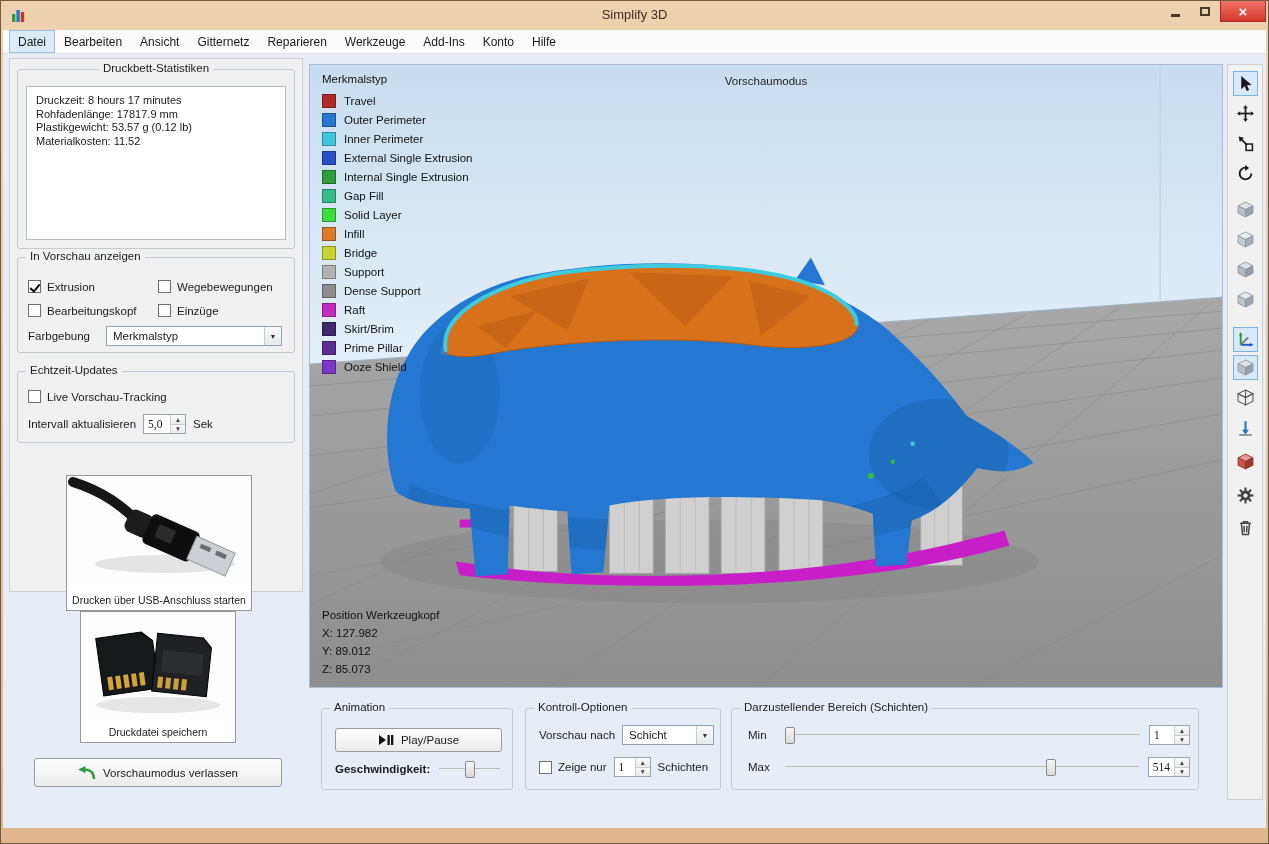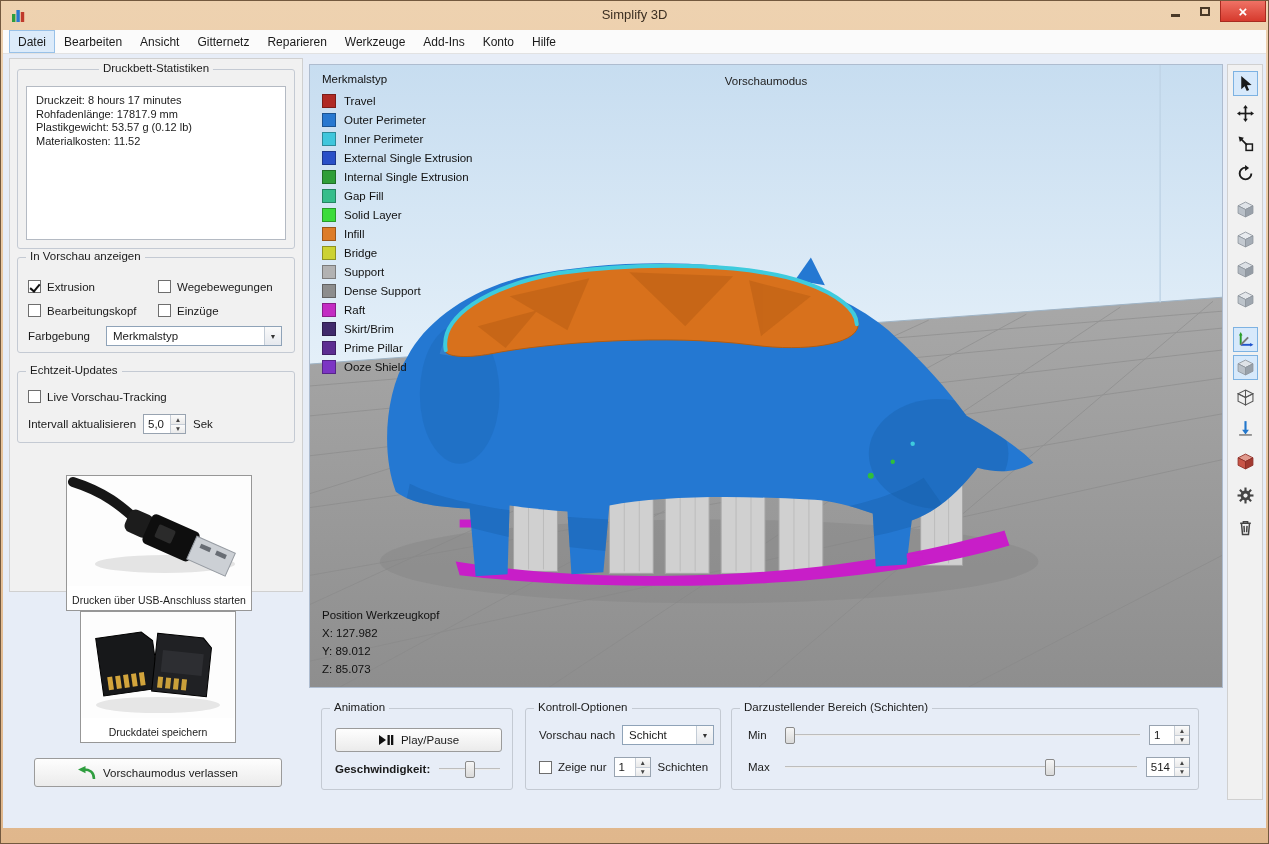--- a/index.html
+++ b/index.html
@@ -44,21 +44,21 @@
   .cbbox { width:13px; height:13px; background:#fff; border:1px solid #6e6e6e; position:relative; flex:none; }
   .cbbox.checked::after { content:""; position:absolute; left:3px; top:0.5px; width:4px; height:8px;
     border:solid #111; border-width:0 2px 2px 0; transform:rotate(40deg); }
 
   .combo { display:flex; align-items:stretch; background:#fff; border:1px solid #8fa3b8; height:20px; font-size:11.5px; }
   .combo-val { flex:1; display:flex; align-items:center; padding:0 6px; overflow:hidden; white-space:nowrap; }
   .combo-arrow { width:17px; display:flex; align-items:center; justify-content:center; font-size:7px;
     color:#333; border-left:1px solid #c3ccd6; background:linear-gradient(#fafafa,#e6e9ee); }
 
   .spin { display:inline-flex; align-items:stretch; background:#fff; border:1px solid #98a3b0; height:20px; }
-  .spin-val { display:flex; align-items:center; justify-content:flex-start; padding:0 4px; min-width:20px; font-size:11.5px; }
+  .spin-val { display:flex; align-items:center; justify-content:flex-start; padding:0 4px; min-width:20px; font-size:11.5px;font-family:Liberation Serif, serif; }
   .spin-btns { display:flex; flex-direction:column; width:15px; border-left:1px solid #c6cdd6; }
   .spin-btn { flex:1; display:flex; align-items:center; justify-content:center; font-size:6.5px; color:#444;
     background:linear-gradient(#fbfbfb,#e9e9e9); }
   .spin-btn + .spin-btn { border-top:1px solid #c6cdd6; }
 
   .btn { display:flex; align-items:center; justify-content:center; gap:7px;
     background:linear-gradient(#fefefe,#ebebeb); border:1px solid #9b9b9b; border-radius:3px; font-size:11.5px; }
 
   .img-btn { position:absolute; background:#fff; border:1px solid #979797; text-align:center; }
   .img-caption { position:absolute; left:0; right:0; bottom:4px; font-size:10.5px; color:#222; }

